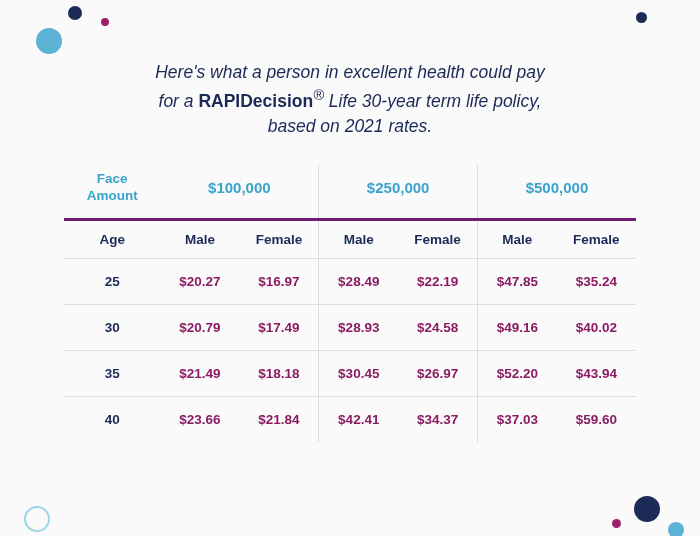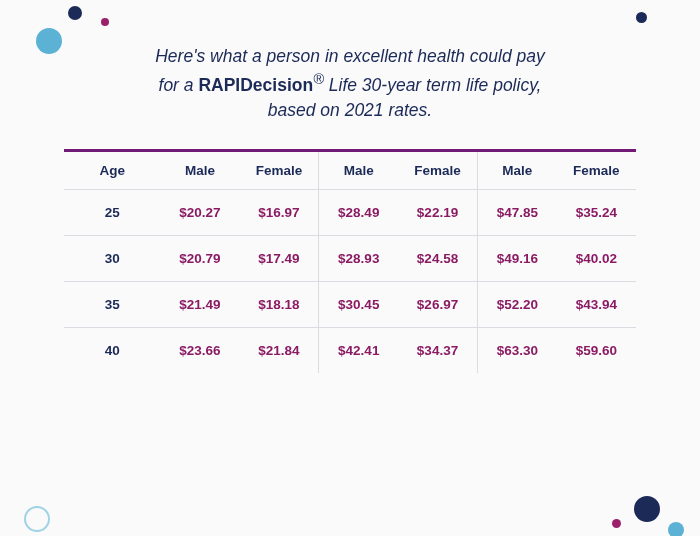--- a/index.html
+++ b/index.html
@@ -39,21 +39,21 @@
     font-weight: bold;
     letter-spacing: -0.2px;
     margin: 0 0 14px 0;
   }
   .subtitle {
     text-align: center;
     color: #1b2a57;
     font-size: 17.5px;
     font-style: italic;
     line-height: 1.44;
-    margin: 0 auto;
+    margin: 16px auto;
     width: 520px;
   }
   .subtitle b { font-style: normal; font-weight: bold; }
 
   
   table {
     border-collapse: collapse;
     margin: 26px auto 0 auto;
     width: 572px;
     table-layout: fixed;
@@ -123,20 +123,29 @@
     <colgroup>
       <col class="c-age">
         <col class="c-v">
         <col class="c-v">
         <col class="c-v">
         <col class="c-v">
         <col class="c-v">
         <col class="c-v">
     </colgroup>
     <thead>
+      <tr class="grouphead">
+        <th class="face">
+          <span>Face</span><br>
+          <span>Amount</span>
+        </th>
+        <th colspan="2">$100,000</th>
+        <th colspan="2" class="sep-l">$250,000</th>
+        <th colspan="2" class="sep-l">$500,000</th>
+      </tr>
       <tr class="subhead">
         <th>Age</th>
         <th>Male</th>
         <th>Female</th>
         <th class="sep-l">Male</th>
         <th>Female</th>
         <th class="sep-l">Male</th>
         <th>Female</th>
       </tr>
     </thead>
@@ -167,19 +176,19 @@
         <td>$26.97</td>
         <td class="sep-l">$52.20</td>
         <td>$43.94</td>
       </tr>
       <tr>
         <td class="age">40</td>
         <td>$23.66</td>
         <td>$21.84</td>
         <td class="sep-l">$42.41</td>
         <td>$34.37</td>
-        <td class="sep-l">$63.30</td>
+        <td class="sep-l">$37.03</td>
         <td>$59.60</td>
       </tr>
     </tbody>
   </table>
 
 </div>
 
 </body></html>

